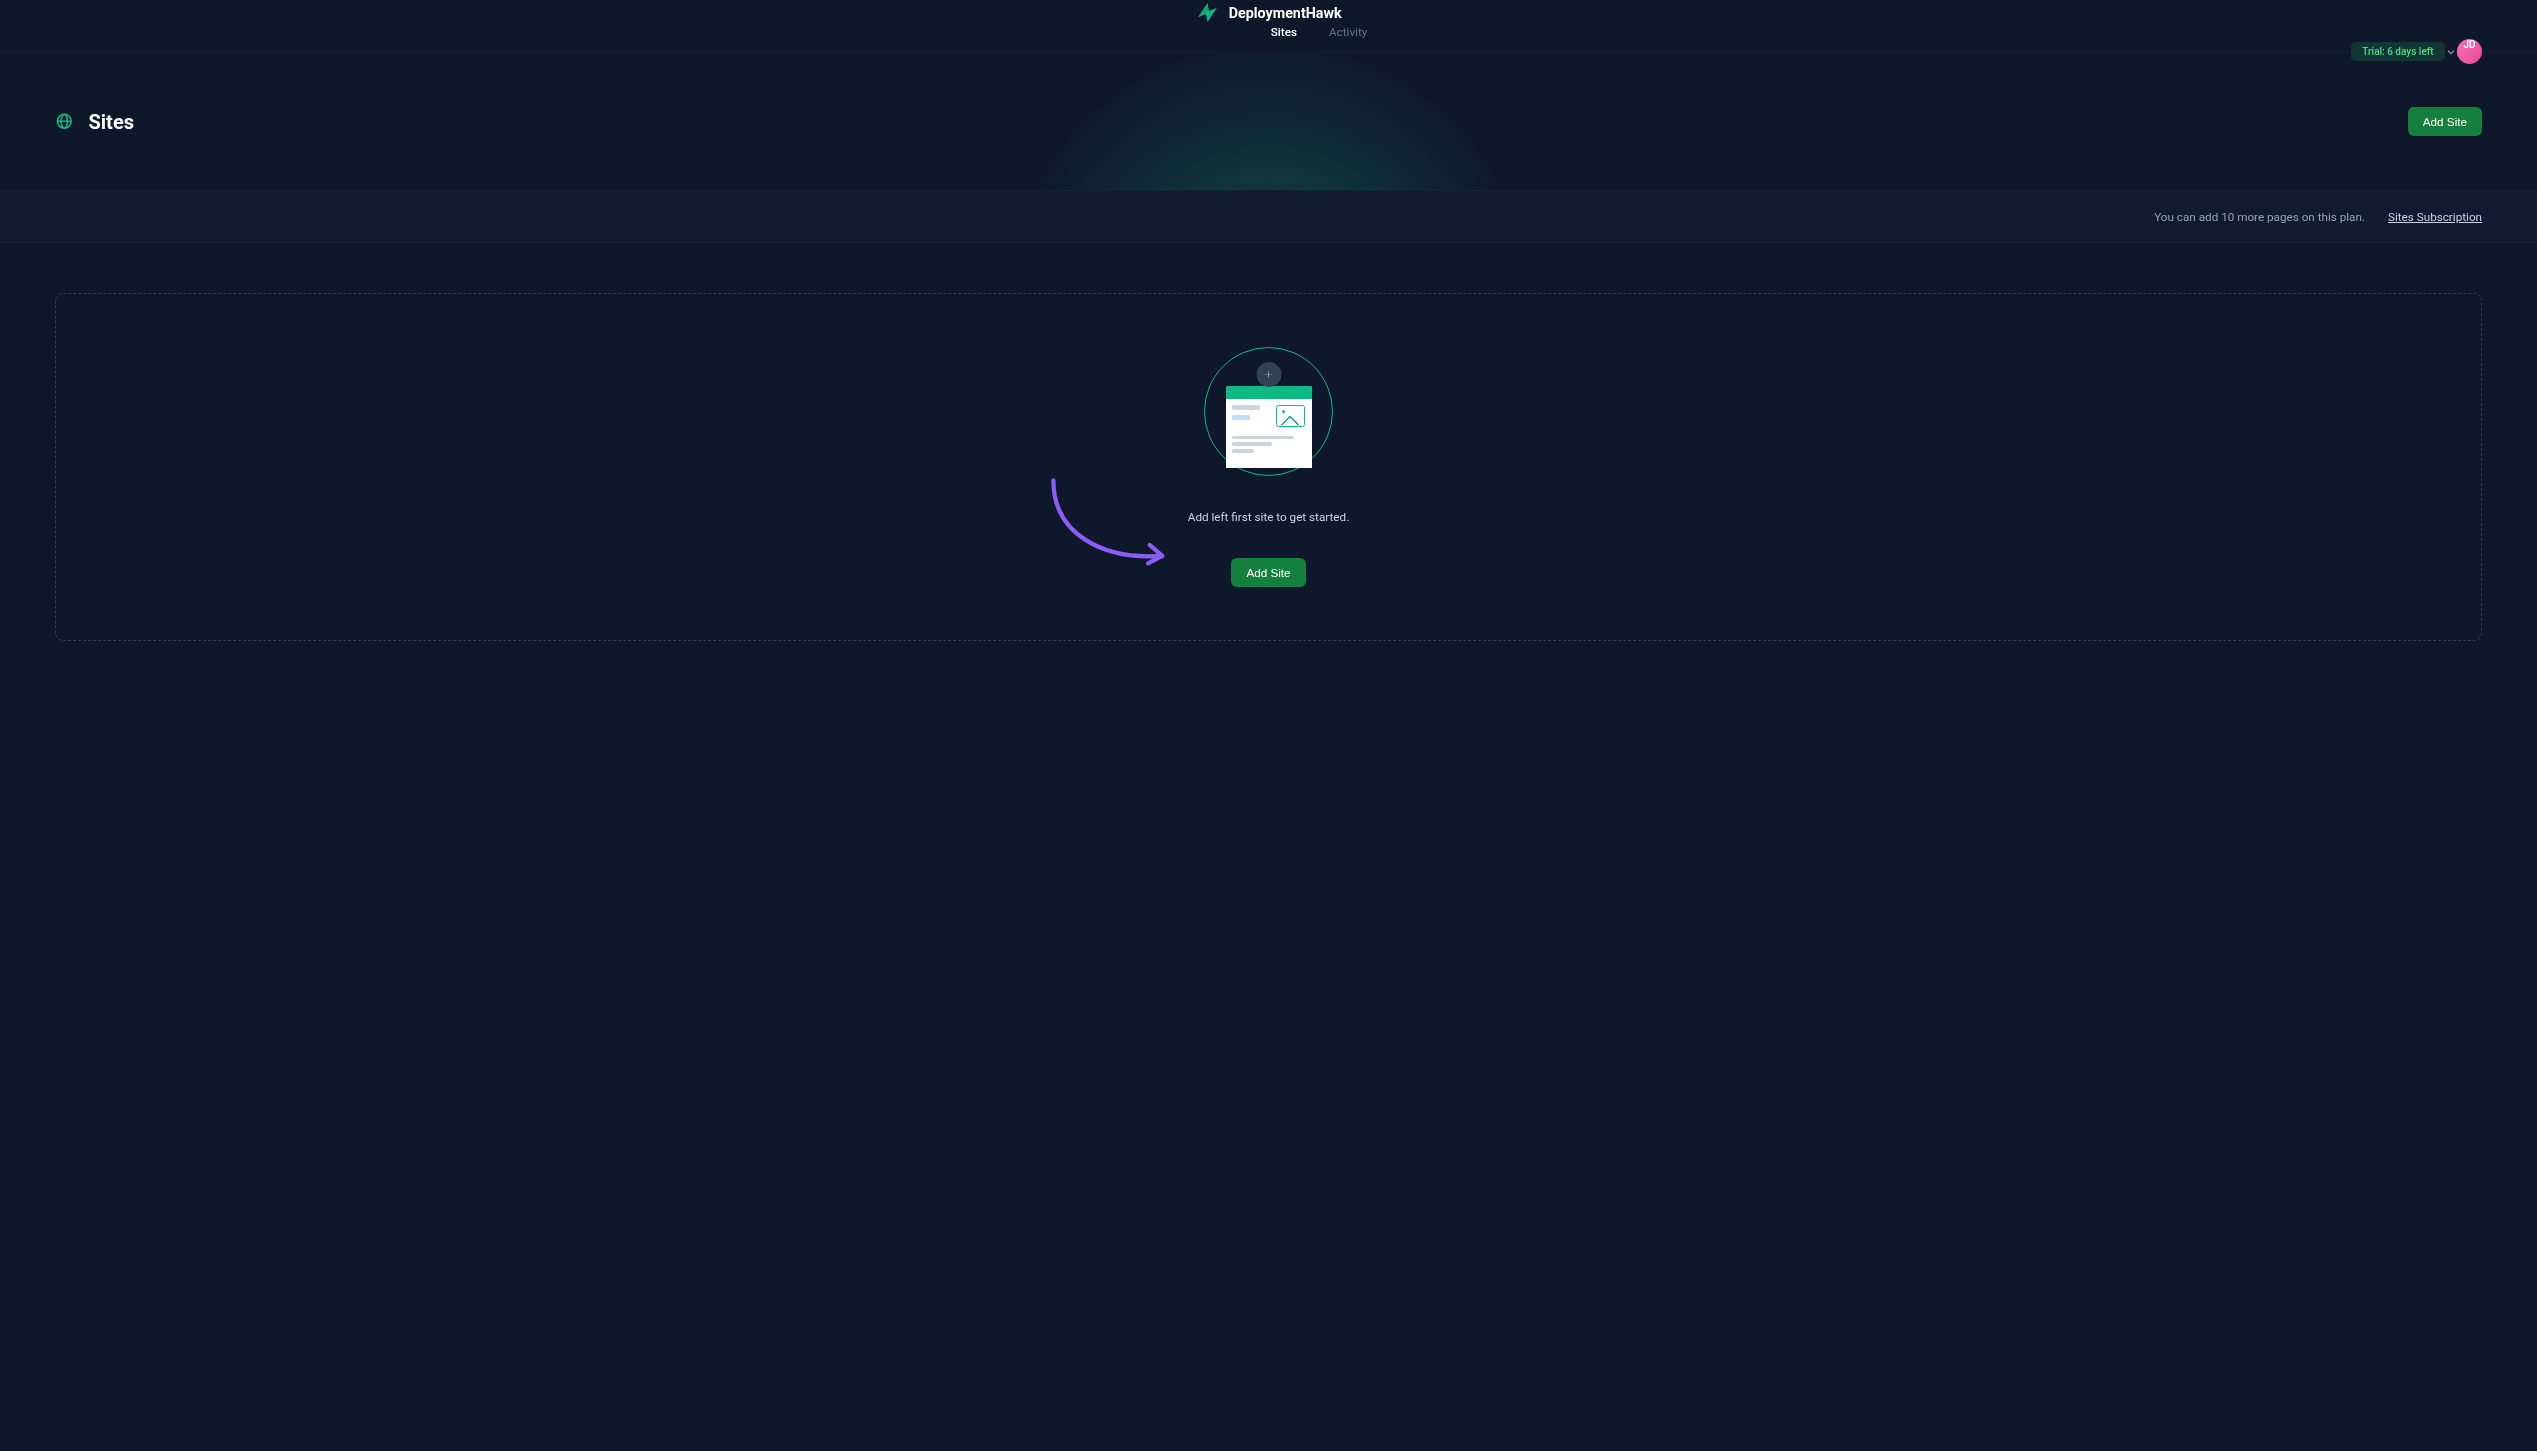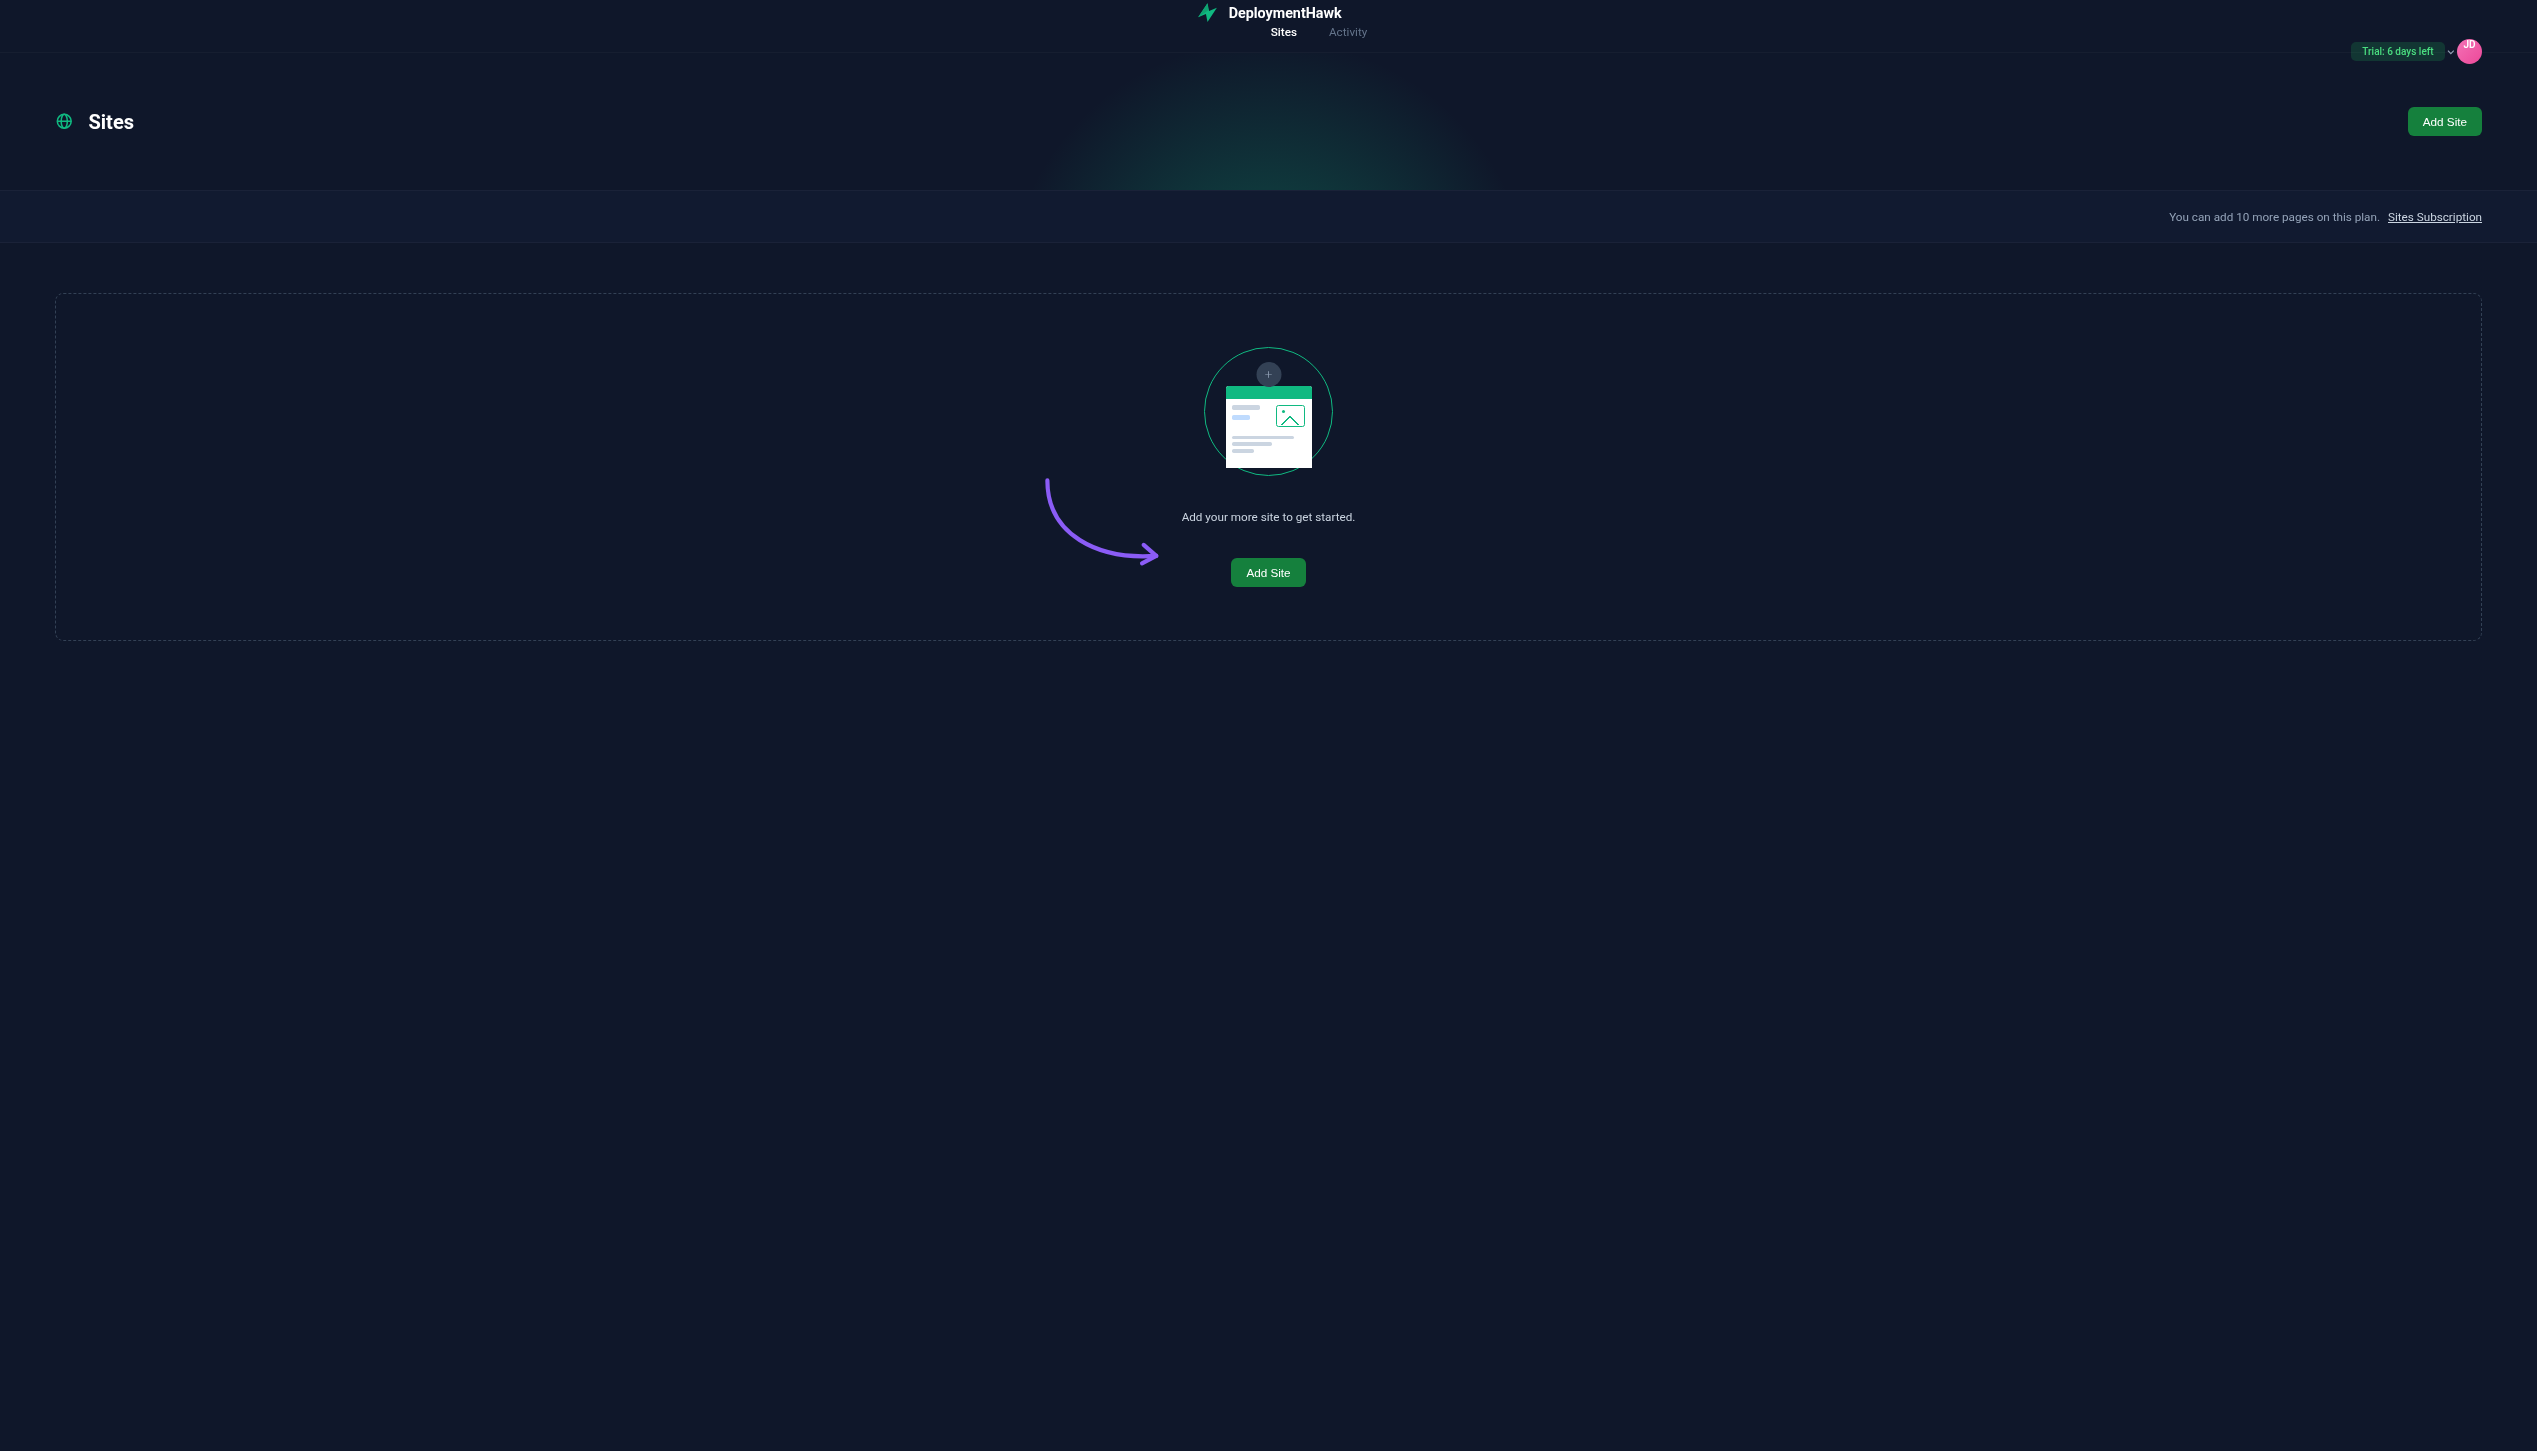--- a/index.html
+++ b/index.html
@@ -123,21 +123,21 @@
     position: relative;
   }
 
   
   .plan-bar {
     height: 53px;
     padding: 0 55px;
     display: flex;
     align-items: center;
     justify-content: flex-end;
-    gap: 8px;
+    gap: 23px;
     font-size: 11.7px;
     color: #94a3b8;
     border-top: 0.8px solid rgba(255,255,255,0.04);
     border-bottom: 0.8px solid rgba(255,255,255,0.04);
     background: #111a30;
   }
   .plan-link {
     color: #cbd5e1;
     text-decoration: underline;
     cursor: pointer;
@@ -304,19 +304,19 @@
           <div class="pg-line" style="width:30%; height:3.4px; margin-top:3.4px;"></div>
         </div>
       </div>
     </div>
 
     <div class="cta-wrap">
       <svg class="arrow" viewBox="0 0 160 120">
         <path d="M10 5 C 10 70, 70 100, 140 95" fill="none" stroke="currentColor" stroke-width="5" stroke-linecap="round"></path>
         <path d="M140 95 L125 82 M140 95 L123 104" fill="none" stroke="currentColor" stroke-width="5" stroke-linecap="round"></path>
       </svg>
-      <p class="empty-text">Add your more site to get started.</p>
+      <p class="empty-text">Add left first site to get started.</p>
       <button class="btn-primary">Add Site</button>
     </div>
 
   </div>
 </main>
 
 
 </body></html>

